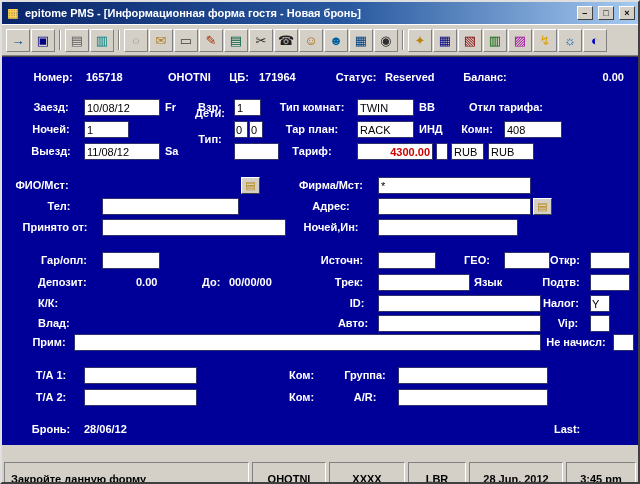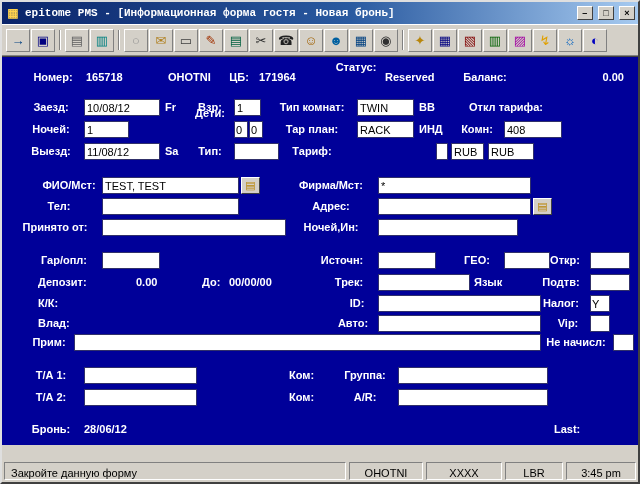--- a/index.html
+++ b/index.html
@@ -3,21 +3,21 @@
 <meta charset="utf-8">
 <style>
   html,body{margin:0;padding:0;background:#808080;}
   .window{position:relative;width:640px;height:484px;background:#d4d0c8;border:2px solid;
     border-color:#dfdfdf #404040 #404040 #dfdfdf;box-sizing:border-box;overflow:hidden;
     font-family:"Liberation Sans",sans-serif;font-size:11px;color:#000;}
   
   .titlebar{height:22px;background:linear-gradient(90deg,#0a246a 0%,#2a5aa0 55%,#a6caf0 100%);
     display:flex;align-items:center;padding:0 3px;color:#fff;font-weight:bold;}
   .app-icon{width:16px;height:16px;margin-right:4px;color:#ffd34d;font-size:12px;line-height:16px;text-align:center;}
-  .title-text{flex:1;white-space:nowrap;overflow:hidden;font-family:Liberation Mono, monospace;}
+  .title-text{flex:1;white-space:nowrap;overflow:hidden;}
   .tb-btn{width:16px;height:14px;margin-left:2px;background:#d4d0c8;border:1px solid;
     border-color:#fff #404040 #404040 #fff;font:bold 9px "Liberation Sans",sans-serif;
     line-height:10px;padding:0;color:#000;cursor:default;}
   
   .menubar{height:20px;display:flex;align-items:center;padding:0 2px;background:#d4d0c8;}
   .menu-item{display:inline-block;padding:2px 7px;}
   .menu-item::first-letter{text-decoration:underline;}
   .menu-item.struck{text-decoration:line-through;}
   
   .toolbar{height:28px;display:flex;align-items:center;padding:1px 4px;gap:1px;
@@ -32,22 +32,22 @@
   .fld{position:absolute;height:17px;background:#fff;border:1px solid #30306a;box-sizing:border-box;
     font:11px "Liberation Sans",sans-serif;padding:0 2px;color:#000;}
   input.fld{outline:none;}
   .fld-red{color:#cc0000;font-weight:bold;text-align:right;}
   .lookup{position:absolute;width:19px;height:17px;background:#d4d0c8;border:1px solid;
     border-color:#fff #404040 #404040 #fff;font-size:11px;line-height:13px;text-align:center;
     padding:0;color:#b8860b;cursor:default;}
   
   .statusbar{position:absolute;bottom:0;left:0;right:0;height:22px;display:flex;align-items:stretch;
     gap:3px;padding:2px;box-sizing:border-box;background:#d4d0c8;}
-  .sseg{border:1px solid;border-color:#808080 #fff #fff #808080;padding:4px 6px;white-space:nowrap;
-    overflow:hidden;text-align:center;}
+  .sseg{border:1px solid;border-color:#808080 #fff #fff #808080;padding:10px 6px;white-space:nowrap;
+    overflow:hidden;text-align:center;font-weight:bold;}
   .sseg.msg{flex:1;text-align:left;}
 </style>
 </head>
 <body>
 
 <div class="window">
 
   <div class="titlebar">
     <span class="app-icon">▦</span>
     <span class="title-text">epitome PMS - [Информационная форма гостя - Новая бронь]</span>
@@ -88,21 +88,21 @@
     <button class="tbtn" style="color:#0000c0">◐</button>
   </div>
 
   <div class="form">
 
     <span class="lbl" style="left:24px;top:14px;width:54px">Номер:</span>
     <span class="val" style="left:84px;top:14px">165718</span>
     <span class="val" style="left:166px;top:14px">OHOTNI</span>
     <span class="lbl" style="left:222px;top:14px;width:30px">ЦБ:</span>
     <span class="val" style="left:257px;top:14px">171964</span>
-    <span class="lbl" style="left:330px;top:4px;width:48px">Статус:</span>
+    <span class="lbl" style="left:330px;top:14px;width:48px">Статус:</span>
     <span class="val" style="left:383px;top:14px">Reserved</span>
     <span class="lbl" style="left:458px;top:14px;width:50px">Баланс:</span>
     <span class="val" style="right:14px;top:14px">0.00</span>
 
     <span class="lbl" style="left:20px;top:44px;width:58px">Заезд:</span>
     <input class="fld" style="left: 82px; top: 42px; width: 76px;" value="10/08/12">
     <span class="val" style="left:163px;top:44px">Fr</span>
     <span class="lbl" style="left:188px;top:44px;width:40px">Взр:</span>
     <input class="fld" style="left: 232px; top: 42px; width: 27px;" value="1">
     <span class="lbl" style="left:268px;top:44px;width:84px">Тип комнат:</span>
@@ -117,29 +117,29 @@
     <input class="fld" style="left: 247px; top: 64px; width: 14px; padding: 0px 1px;" value="0">
     <span class="lbl" style="left:268px;top:66px;width:84px">Тар план:</span>
     <input class="fld" style="left: 355px; top: 64px; width: 57px;" value="RACK">
     <span class="val" style="left:417px;top:66px">ИНД</span>
     <span class="lbl" style="left:452px;top:66px;width:46px">Комн:</span>
     <input class="fld" style="left: 502px; top: 64px; width: 58px;" value="408">
 
     <span class="lbl" style="left:20px;top:88px;width:58px">Выезд:</span>
     <input class="fld" style="left: 82px; top: 86px; width: 76px;" value="11/08/12">
     <span class="val" style="left:163px;top:88px">Sa</span>
-    <span class="lbl" style="left:188px;top:88px;width:40px">Тип:</span>
+    <span class="lbl" style="left:188px;top:76px;width:40px">Тип:</span>
     <input class="fld" style="left: 232px; top: 86px; width: 45px;" value="">
     <span class="lbl" style="left:268px;top:88px;width:84px">Тариф:</span>
+    <input class="fld fld-red" style="left: 355px; top: 86px; width: 76px;" value="4300.00">
     <input class="fld" style="left: 434px; top: 86px; width: 12px; padding: 0px;" value="">
     <input class="fld" style="left: 449px; top: 86px; width: 33px;" value="RUB">
     <input class="fld" style="left: 486px; top: 86px; width: 46px;" value="RUB">
 
-    <span class="lbl" style="left:28px;top:122px;width:78px">ФИО/Мст:</span>
-    <input class="fld" style="left: 100px; top: 120px; width: 137px;" value="TEST, TEST">
+    <span class="lbl" style="left:1px;top:122px;width:78px">ФИО/Мст:</span>
     <button class="lookup" style="left:239px;top:120px">▤</button>
     <span class="lbl" style="left:286px;top:122px;width:86px">Фирма/Мст:</span>
     <input class="fld" style="left: 376px; top: 120px; width: 153px;" value="*">
 
     <span class="lbl" style="left:18px;top:143px;width:78px">Тел:</span>
     <input class="fld" style="left: 100px; top: 141px; width: 137px;" value="">
     <span class="lbl" style="left:286px;top:143px;width:86px">Адрес:</span>
     <input class="fld" style="left: 376px; top: 141px; width: 153px;" value="">
     <button class="lookup" style="left:531px;top:141px">▤</button>
 
@@ -200,16 +200,17 @@
     <span class="val" style="left:82px;top:366px">28/06/12</span>
     <span class="lbl-l" style="left:552px;top:366px">Last:</span>
 
   </div>
 
   <div class="statusbar">
     <span class="sseg msg">Закройте данную форму</span>
     <span class="sseg" style="width:60px">OHOTNI</span>
     <span class="sseg" style="width:62px">XXXX</span>
     <span class="sseg" style="width:44px">LBR</span>
+    <span class="sseg" style="width:80px">28 Jun, 2012</span>
     <span class="sseg" style="width:56px">3:45 pm</span>
   </div>
 
 </div>
 
 </body></html>

